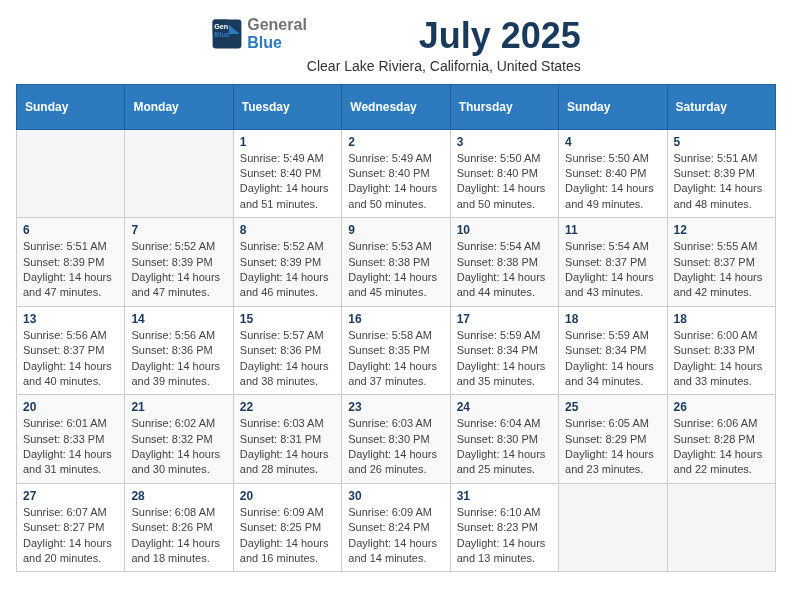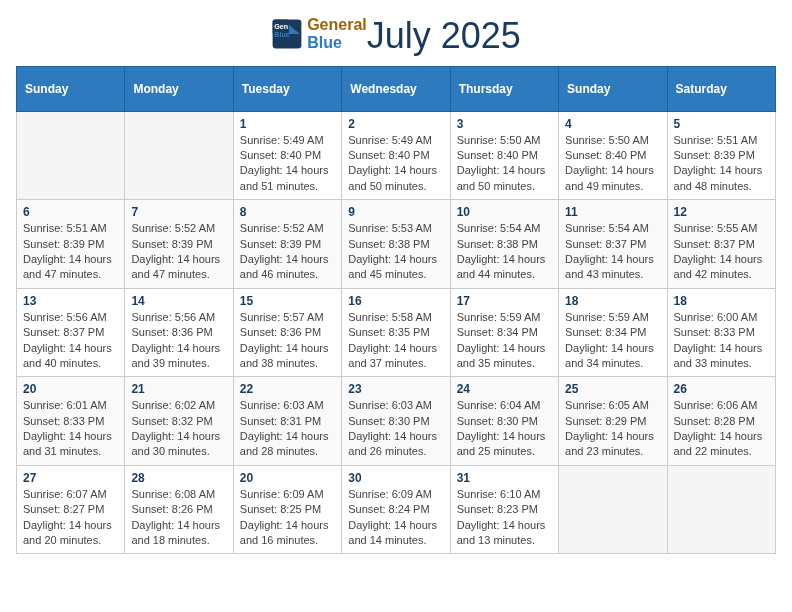--- a/index.html
+++ b/index.html
@@ -17,34 +17,34 @@
       margin-bottom: 10px;
     }
     .logo {
       display: flex;
       align-items: center;
       gap: 4px;
     }
     .logo-text {
       font-size: 16px;
       font-weight: bold;
-      color: #a16207;
+      color: #737373;
       line-height: 1.1;
     }
     .logo-blue { color: #2e7abf; }
     .logo-icon {
       width: 32px;
       height: 32px;
     }
     .title-block {
       text-align: right;
     }
     .month-title {
       font-size: 36px;
-      font-weight: normal;
+      font-weight: bold;
       color: #1a3a5c;
       line-height: 1.1;
     }
     .location {
       font-size: 14px;
       color: #333;
       margin-top: 2px;
     }
     .calendar {
       width: 100%;
@@ -100,20 +100,21 @@
       <text x="4" y="14" font-size="9" fill="white" font-family="Arial" font-weight="bold">Gen</text>
       <text x="4" y="24" font-size="9" fill="#2e7abf" font-family="Arial" font-weight="bold">Blue</text>
     </svg>
     <div>
       <div class="logo-text">General</div>
       <div class="logo-text logo-blue">Blue</div>
     </div>
   </div>
   <div class="title-block">
     <div class="month-title">July 2025</div>
+    <div class="location">Clear Lake Riviera, California, United States</div>
   </div>
 </div>
 
 <table class="calendar">
   <thead>
     <tr>
     <th>Sunday</th>
         <th>Monday</th>
         <th>Tuesday</th>
         <th>Wednesday</th>

